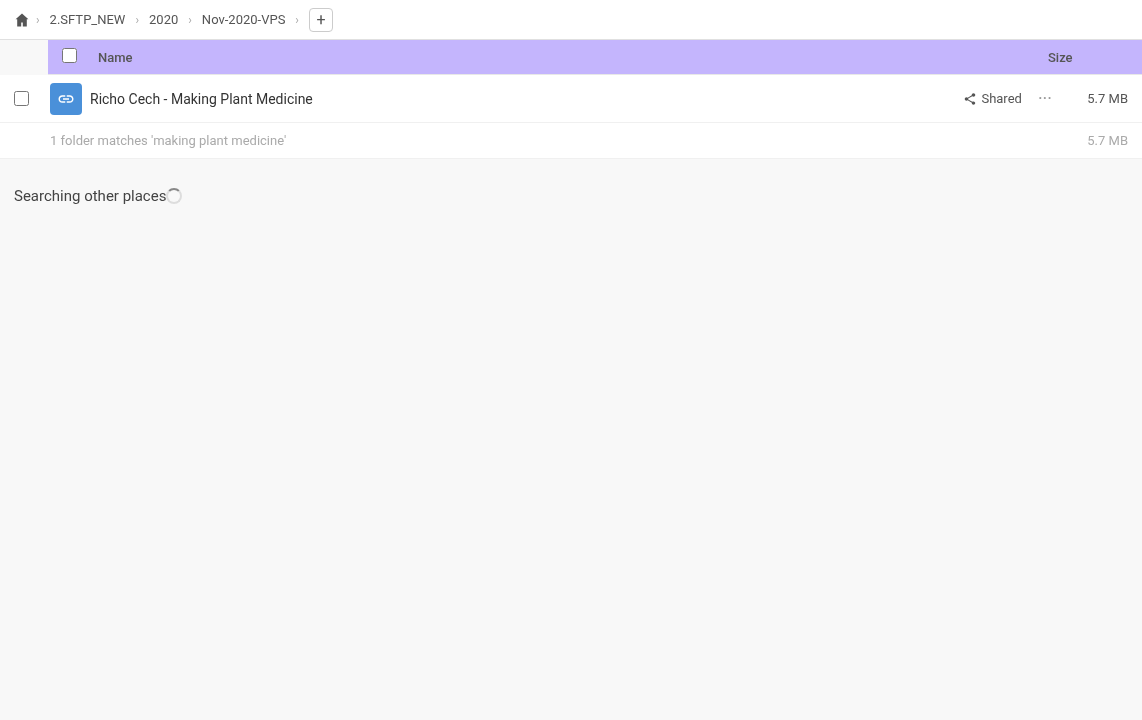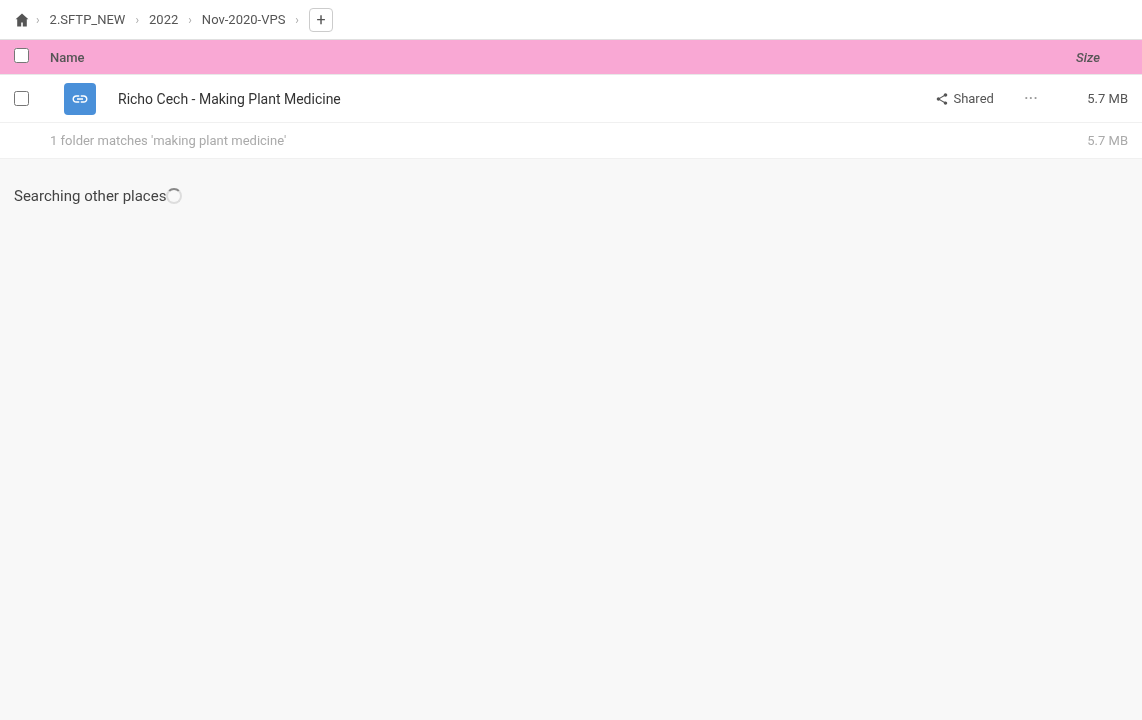--- a/index.html
+++ b/index.html
@@ -69,54 +69,53 @@
       margin-left: 4px;
       background: #fff;
     }
 
     
     .table-header {
       display: flex;
       align-items: center;
       padding: 8px 14px;
       border-bottom: 1px solid #e8e8e8;
-      background: #f9a8d4;
+      background: #c4b5fd;
+      margin-left: 48px;
     }
 
     .col-checkbox {
       width: 36px;
       flex-shrink: 0;
     }
 
     .col-name {
       flex: 1;
       font-size: 13px;
       color: #555;
       font-weight: 500;
     }
 
     .col-size {
       width: 80px;
-      text-align: center;
+      text-align: left;
       font-size: 13px;
       color: #555;
       font-weight: 500;
-      font-style: italic;
     }
 
     
     .file-row {
       display: flex;
       align-items: center;
       padding: 0 14px;
       height: 48px;
       background: #fff;
       border-bottom: 1px solid #f0f0f0;
       cursor: pointer;
-      gap: 14px;
     }
 
     .file-checkbox {
       width: 36px;
       flex-shrink: 0;
       display: flex;
       align-items: center;
     }
 
     .file-icon {
@@ -232,21 +231,21 @@
 
 <div class="breadcrumb-bar">
   <div class="breadcrumb-home">
     <svg viewBox="0 0 20 20" fill="currentColor">
       <path d="M10 2L2 9h2v9h5v-5h2v5h5V9h2L10 2z"></path>
     </svg>
   </div>
   <span class="breadcrumb-sep">›</span>
   <span class="breadcrumb-item">2.SFTP_NEW</span>
   <span class="breadcrumb-sep">›</span>
-  <span class="breadcrumb-item">2022</span>
+  <span class="breadcrumb-item">2020</span>
   <span class="breadcrumb-sep">›</span>
   <span class="breadcrumb-item">Nov-2020-VPS</span>
   <span class="breadcrumb-sep">›</span>
   <div class="breadcrumb-add">+</div>
 </div>
 
 <div class="main-content">
 
   <div class="table-header">
     <div class="col-checkbox">

